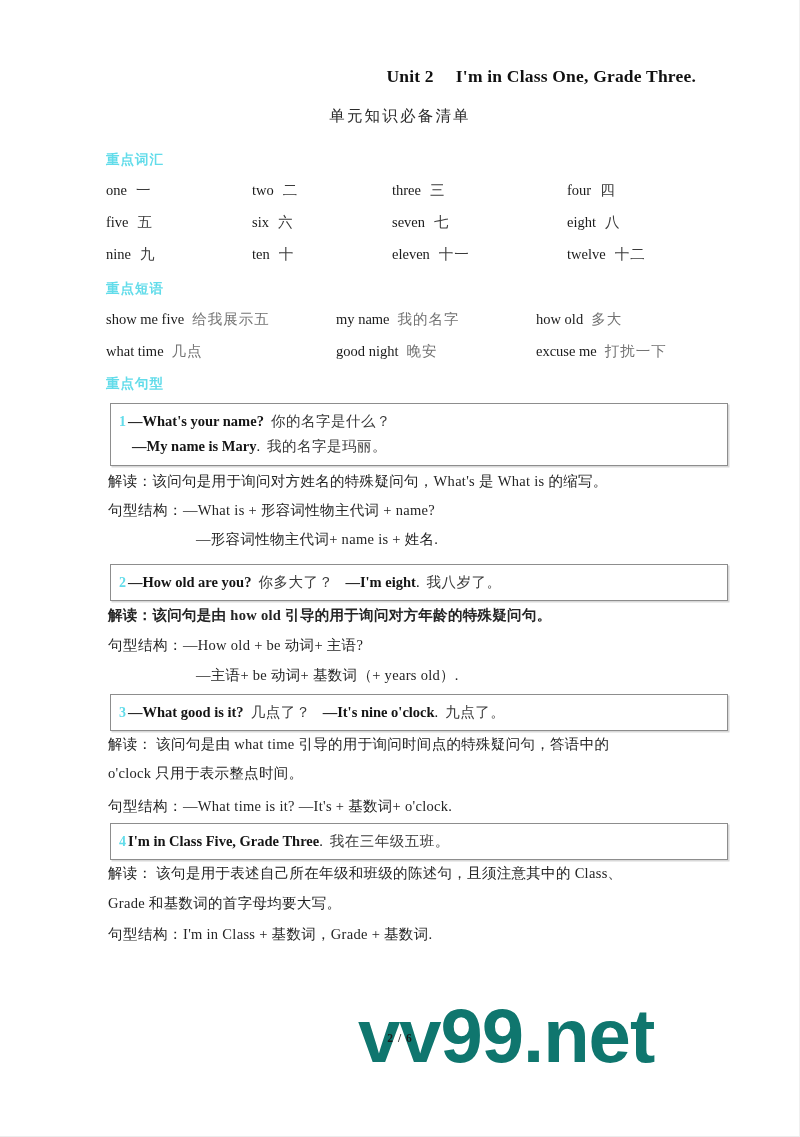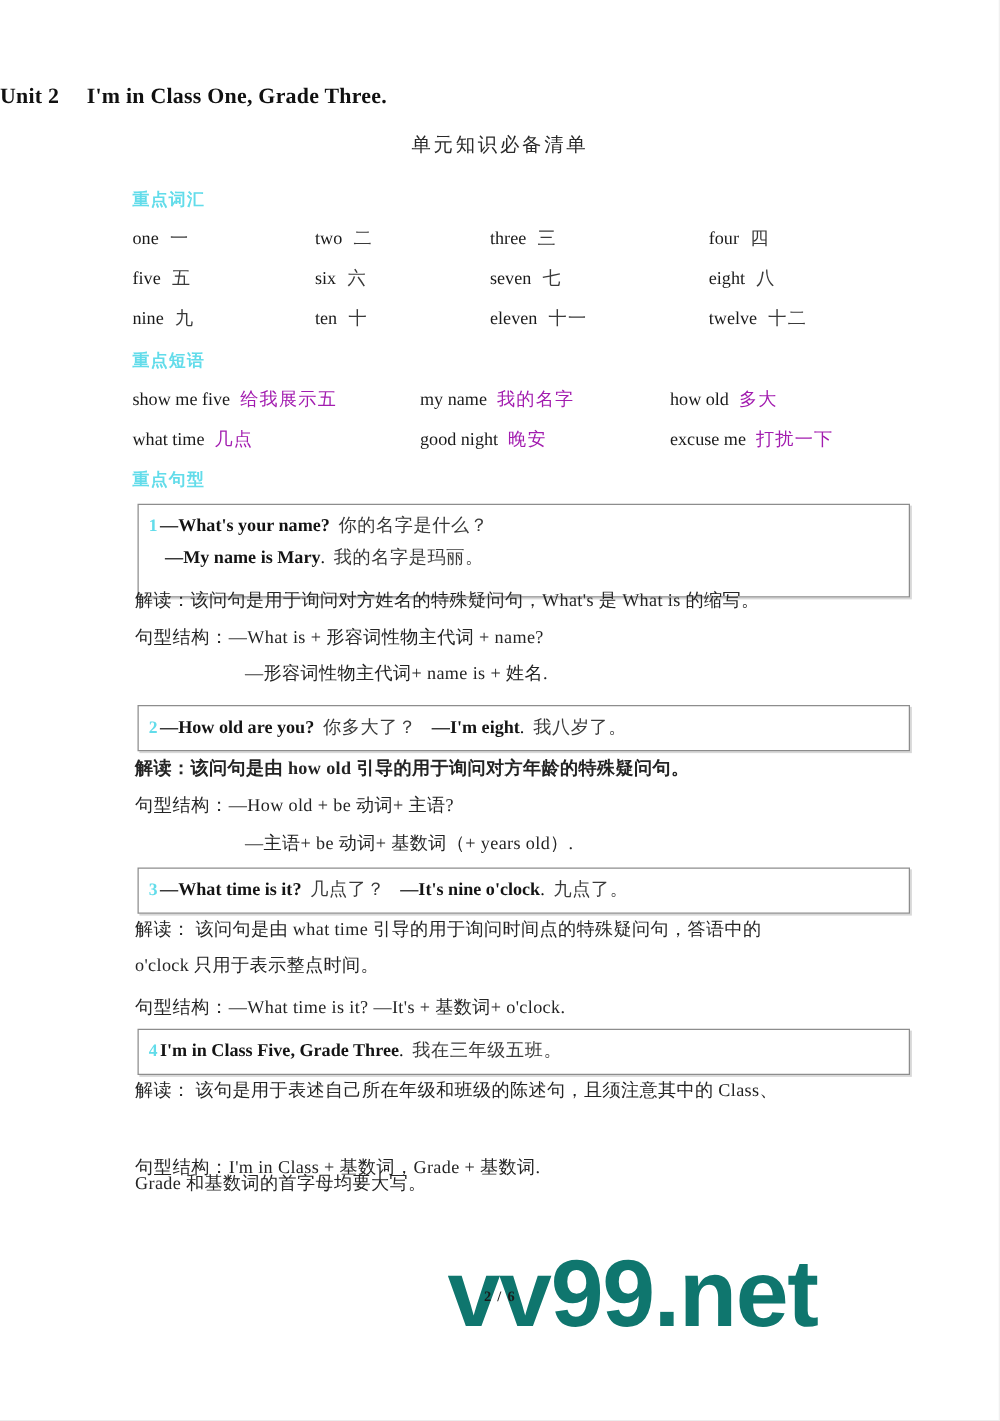--- a/index.html
+++ b/index.html
@@ -28,21 +28,21 @@
     left: 0; bottom: 0;
     width: 800px; height: 1px;
     background: #ececec;
   }
 
   
   .doc-title {
     position: absolute;
     left: 0; top: 66px;
     width: 696px;
-    text-align: left;
+    text-align: right;
     font-weight: bold;
     font-size: 17.5px;
     letter-spacing: 0.2px;
     color: #111;
   }
   .doc-title .unit { margin-right: 22px; }
   .doc-subtitle {
     position: absolute;
     left: 0; top: 106px;
     width: 800px;
@@ -101,21 +101,21 @@
     height: 32px;
     align-items: flex-start;
   }
   .phr-cell {
     font-size: 14.5px;
     white-space: nowrap;
   }
   .phr-cell .en { color: #1a1a1a; }
   .phr-cell .cn {
     margin-left: 8px;
-    color: #a21caf;
+    color: #737373;
     letter-spacing: 1px;
   }
   .pc0 { width: 230px; }
   .pc1 { width: 200px; }
   .pc2 { width: 150px; }
 
   
   .pat-box {
     position: absolute;
     left: 110px;
@@ -126,21 +126,21 @@
     box-shadow: 1.5px 1.5px 0 #d8d8d8;
   }
   .pat-line {
     font-size: 14.5px;
     line-height: 17px;
     padding: 0 0 0 8px;
     white-space: nowrap;
     color: #141414;
   }
   .pat-line.first { padding-top: 9px; }
-  .pat-line.second { padding-top: 8px; padding-bottom: 22px; padding-left: 21px; }
+  .pat-line.second { padding-top: 8px; padding-bottom: 10px; padding-left: 21px; }
   .pat-line.only { padding-top: 9px; padding-bottom: 9px; }
   .pat-num {
     color: #62dcea;
     font-weight: bold;
     font-size: 14px;
     margin-right: 2px;
   }
   .b { font-weight: bold; }
   .cnpat { color: #3a3a3a; letter-spacing: 0.5px; }
   .gap { display: inline-block; width: 12px; }
@@ -242,29 +242,29 @@
   <div class="exp" style="left:196px; top:530px;">—形容词性物主代词+ name is + 姓名.</div>
 
   <div class="pat-box" style="top:564px;">
     <div class="pat-line only"><span class="pat-num">2</span><span class="b">—How old are you?</span><span class="cnpat" style="margin-left:7px;">你多大了？</span><span class="gap"></span><span class="b">—I'm eight</span><span>.</span><span class="cnpat" style="margin-left:7px;">我八岁了。</span></div>
   </div>
   <div class="exp" style="left:108px; top:606px;font-weight:bold;">解读：该问句是由 how old 引导的用于询问对方年龄的特殊疑问句。</div>
   <div class="exp" style="left:108px; top:636px;"><span class="lbl">句型结构：</span><span>—How old + be 动词+ 主语?</span></div>
   <div class="exp" style="left:196px; top:666px;">—主语+ be 动词+ 基数词（+ years old）.</div>
 
   <div class="pat-box" style="top:694px;">
-    <div class="pat-line only"><span class="pat-num">3</span><span class="b">—What time is it?</span><span class="cnpat" style="margin-left:7px;">几点了？</span><span class="gap"></span><span class="b">—It's nine o'clock</span><span>.</span><span class="cnpat" style="margin-left:7px;font-family:Liberation Serif, serif;">九点了。</span></div>
+    <div class="pat-line only"><span class="pat-num">3</span><span class="b">—What good is it?</span><span class="cnpat" style="margin-left:7px;">几点了？</span><span class="gap"></span><span class="b">—It's nine o'clock</span><span>.</span><span class="cnpat" style="margin-left:7px;font-family:Liberation Serif, serif;">九点了。</span></div>
   </div>
   <div class="exp" style="left:108px; top:735px;">解读： 该问句是由 what time 引导的用于询问时间点的特殊疑问句，答语中的</div>
   <div class="exp" style="left:108px; top:764px;">o'clock 只用于表示整点时间。</div>
   <div class="exp" style="left:108px; top:797px;"><span class="lbl">句型结构：</span><span>—What time is it? —It's + 基数词+ o'clock.</span></div>
 
   <div class="pat-box" style="top:823px;">
     <div class="pat-line only"><span class="pat-num">4</span><span class="b">I'm in Class Five, Grade Three</span><span>.</span><span class="cnpat" style="margin-left:7px;">我在三年级五班。</span></div>
   </div>
   <div class="exp" style="left:108px; top:864px;">解读： 该句是用于表述自己所在年级和班级的陈述句，且须注意其中的 Class、</div>
-  <div class="exp" style="left:108px; top:894px;margin-top:44px;">Grade 和基数词的首字母均要大写。</div>
+  <div class="exp" style="left:108px; top:894px;">Grade 和基数词的首字母均要大写。</div>
   <div class="exp" style="left:108px; top:925px;"><span class="lbl">句型结构：</span><span>I'm in Class + 基数词，Grade + 基数词.</span></div>
 
   <div class="watermark">vv99.net</div>
   <div class="pagenum">2 / 6</div>
 
 </div>
 
 </body></html>

